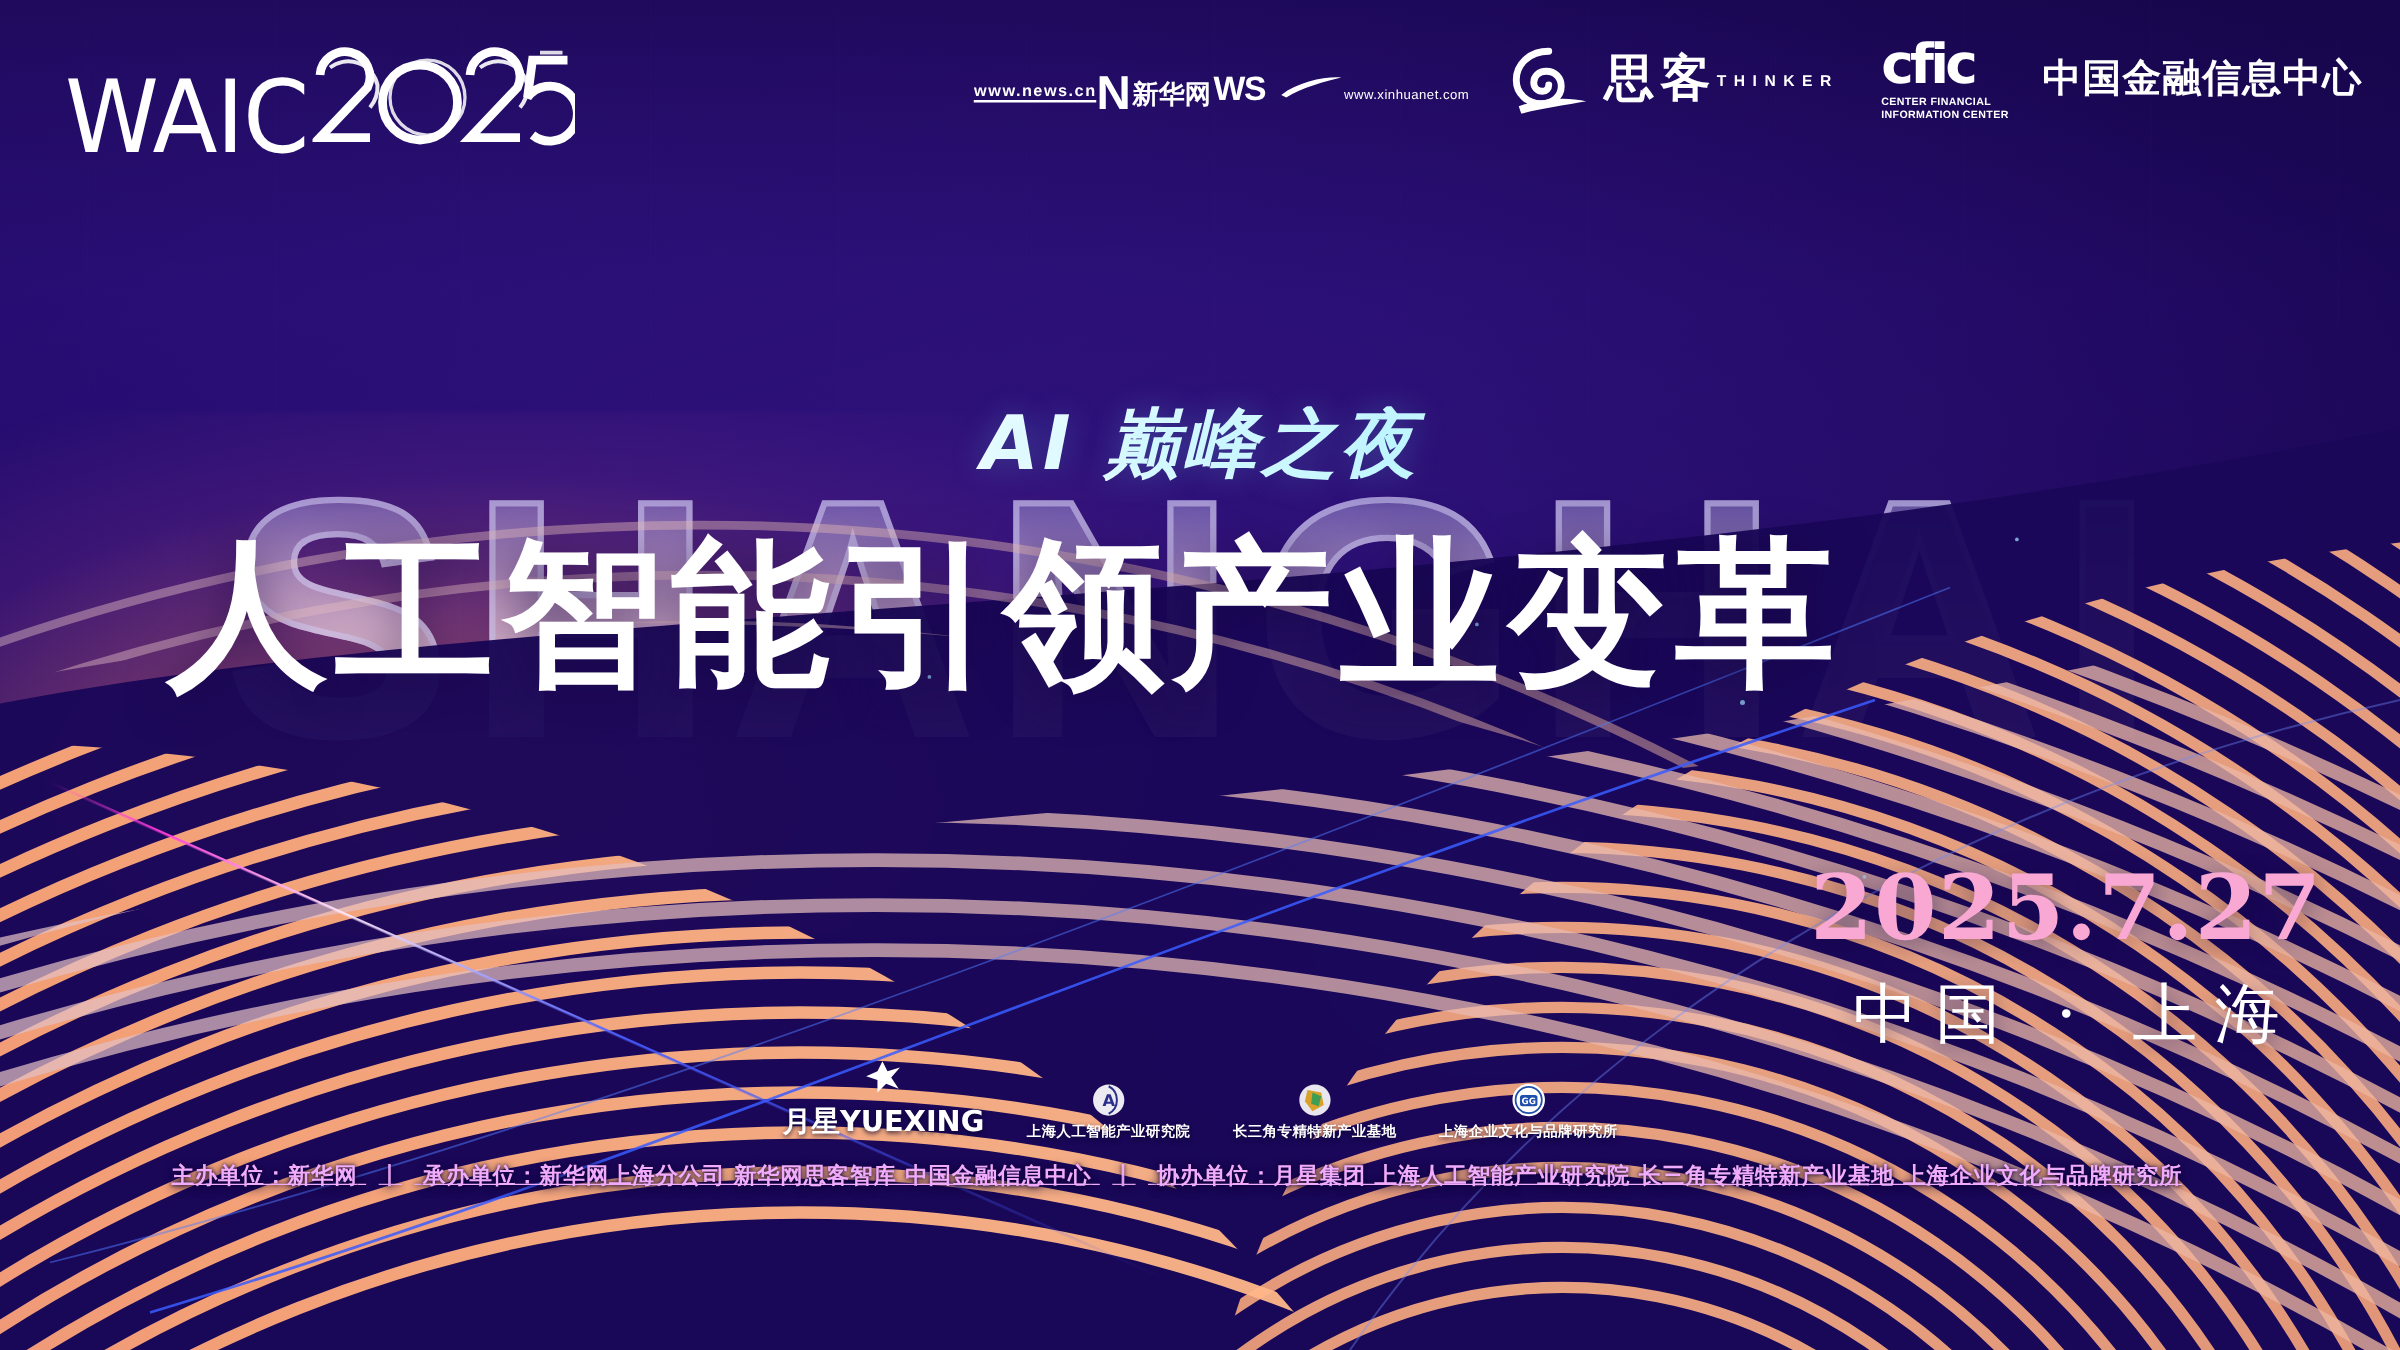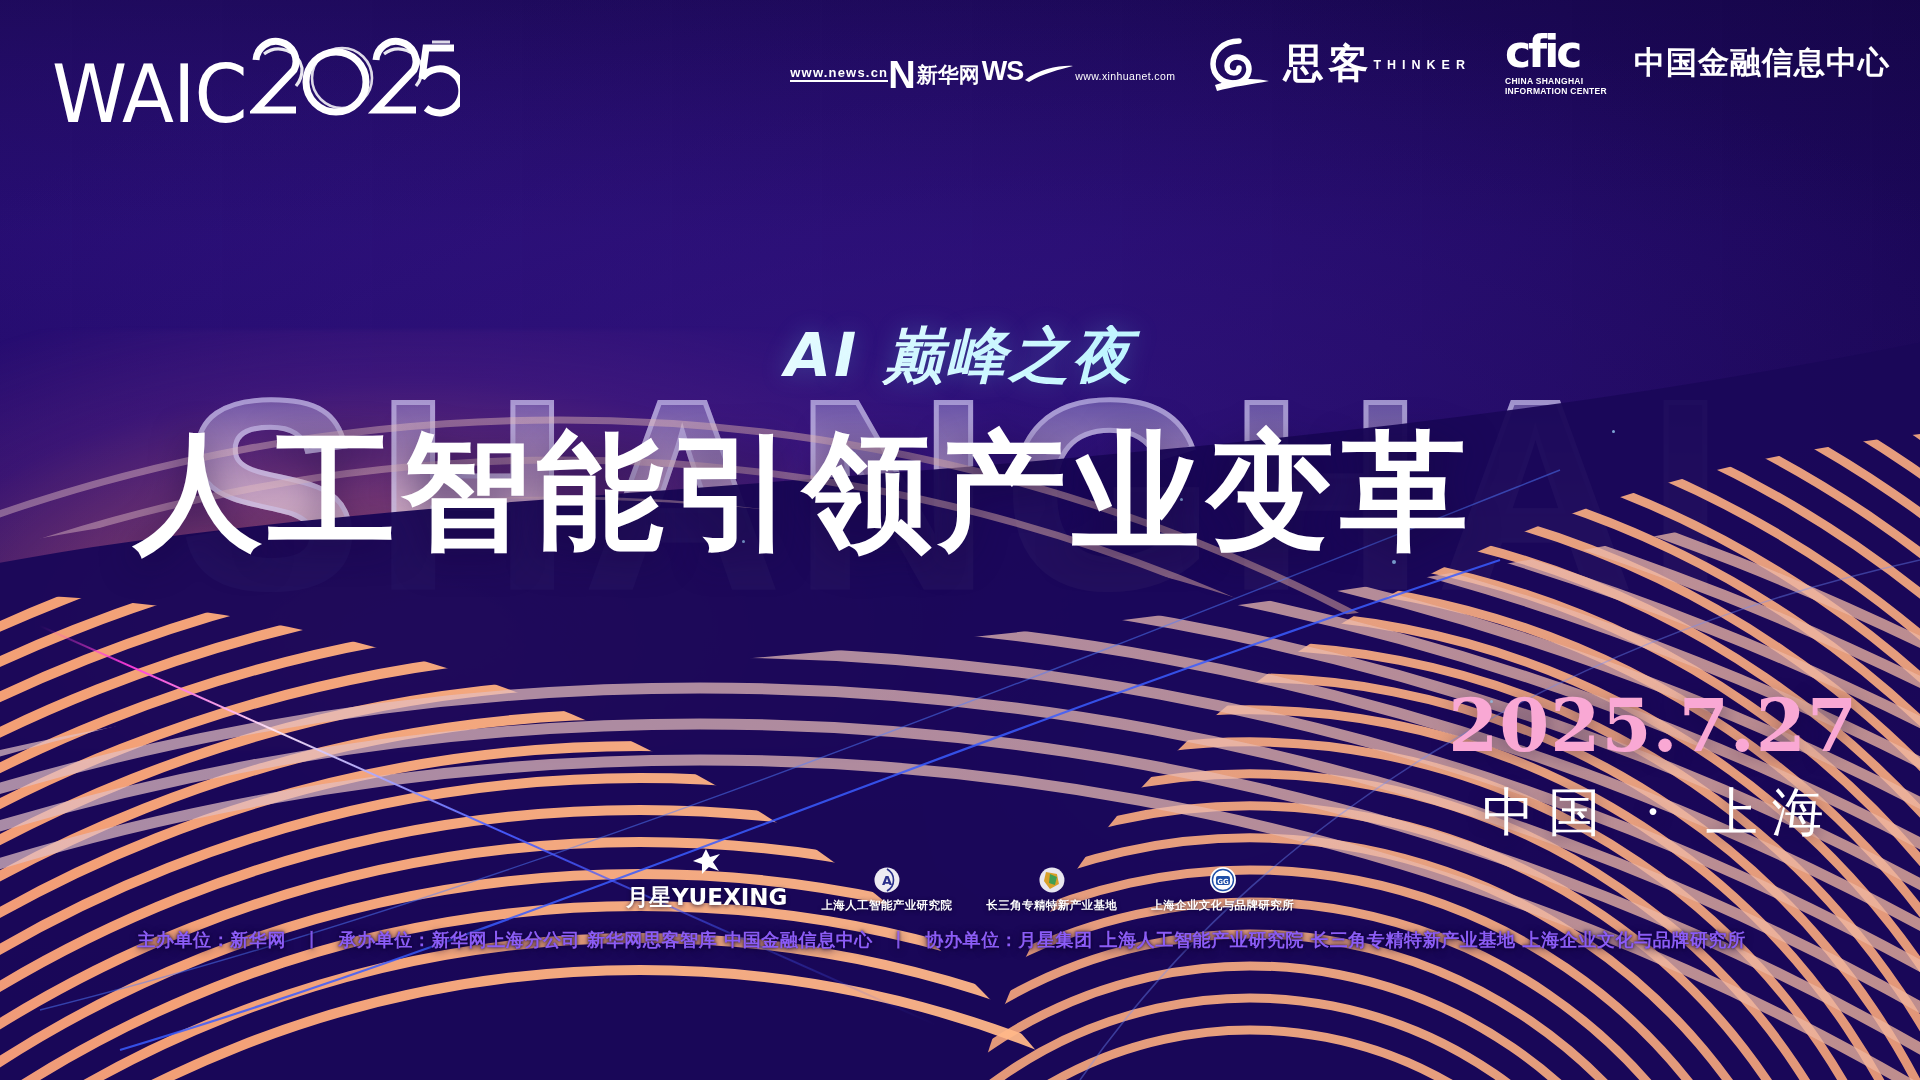--- a/index.html
+++ b/index.html
@@ -249,25 +249,26 @@
   .sp-yx .sp-label {
     margin-top: 0; font-size: 23px; letter-spacing: 0px; font-weight: 700;
   }
 
   
   .credits {
     position: absolute; left: 0; top: 928px; width: 1883px;
     text-align: center;
     font-size: 18px;
     font-weight: 700;
-    color: #8b5cf6;
+    color: #f0abfc;
     letter-spacing: .6px;
     font-family: "DejaVu Sans", sans-serif;
     text-shadow: 0 2px 8px rgba(15,3,50,.9), 0 0 3px rgba(15,3,50,.9);
     white-space: nowrap;
+    text-decoration: underline;
   }
   .credits .sep { opacity: .9; margin: 0 10px; }
 </style>
 </head>
 <body>
 
 <div id="stage">
 
   <div class="bg-base"></div>
   <div class="bg-columns"></div>
@@ -448,21 +449,21 @@
 
     <div class="partners">
 
       <div class="p-logo">
         <div class="xh">
           <div class="xh-url">www.news.cn</div>
           <div class="xh-mid">
             <span class="xh-n">N</span>
             <span class="xh-cn">新华网</span>
           </div>
-          <div style="display:flex;align-items:flex-end;align-self:flex-start;margin-left:2px;">
+          <div style="display:flex;align-items:flex-start;align-self:flex-start;margin-left:2px;gap:11px;">
             <span class="xh-ws">WS</span>
             <svg width="52" height="20" viewBox="0 0 52 20" aria-hidden="true">
               <path d="M 2,17 C 16,6 38,2 50,3 C 38,6 18,11 6,19 Z" fill="#ffffff"></path>
             </svg>
           </div>
           <div class="xh-url2">www.xinhuanet.com</div>
         </div>
       </div>
 
       <div class="p-logo">
@@ -476,21 +477,21 @@
             <div class="tk-en">THINKER</div>
           </div>
         </div>
       </div>
 
       <div class="p-logo">
         <div class="cf">
           <div class="cf-mark">
             <div class="cf-letters">cfic</div>
             <div class="cf-sub">
-              <div>CHINA SHANGHAI</div>
+              <div>CENTER FINANCIAL</div>
               <div>INFORMATION CENTER</div>
             </div>
           </div>
           <div class="cf-cn">中国金融信息中心</div>
         </div>
       </div>
 
     </div>
   </div>
 

